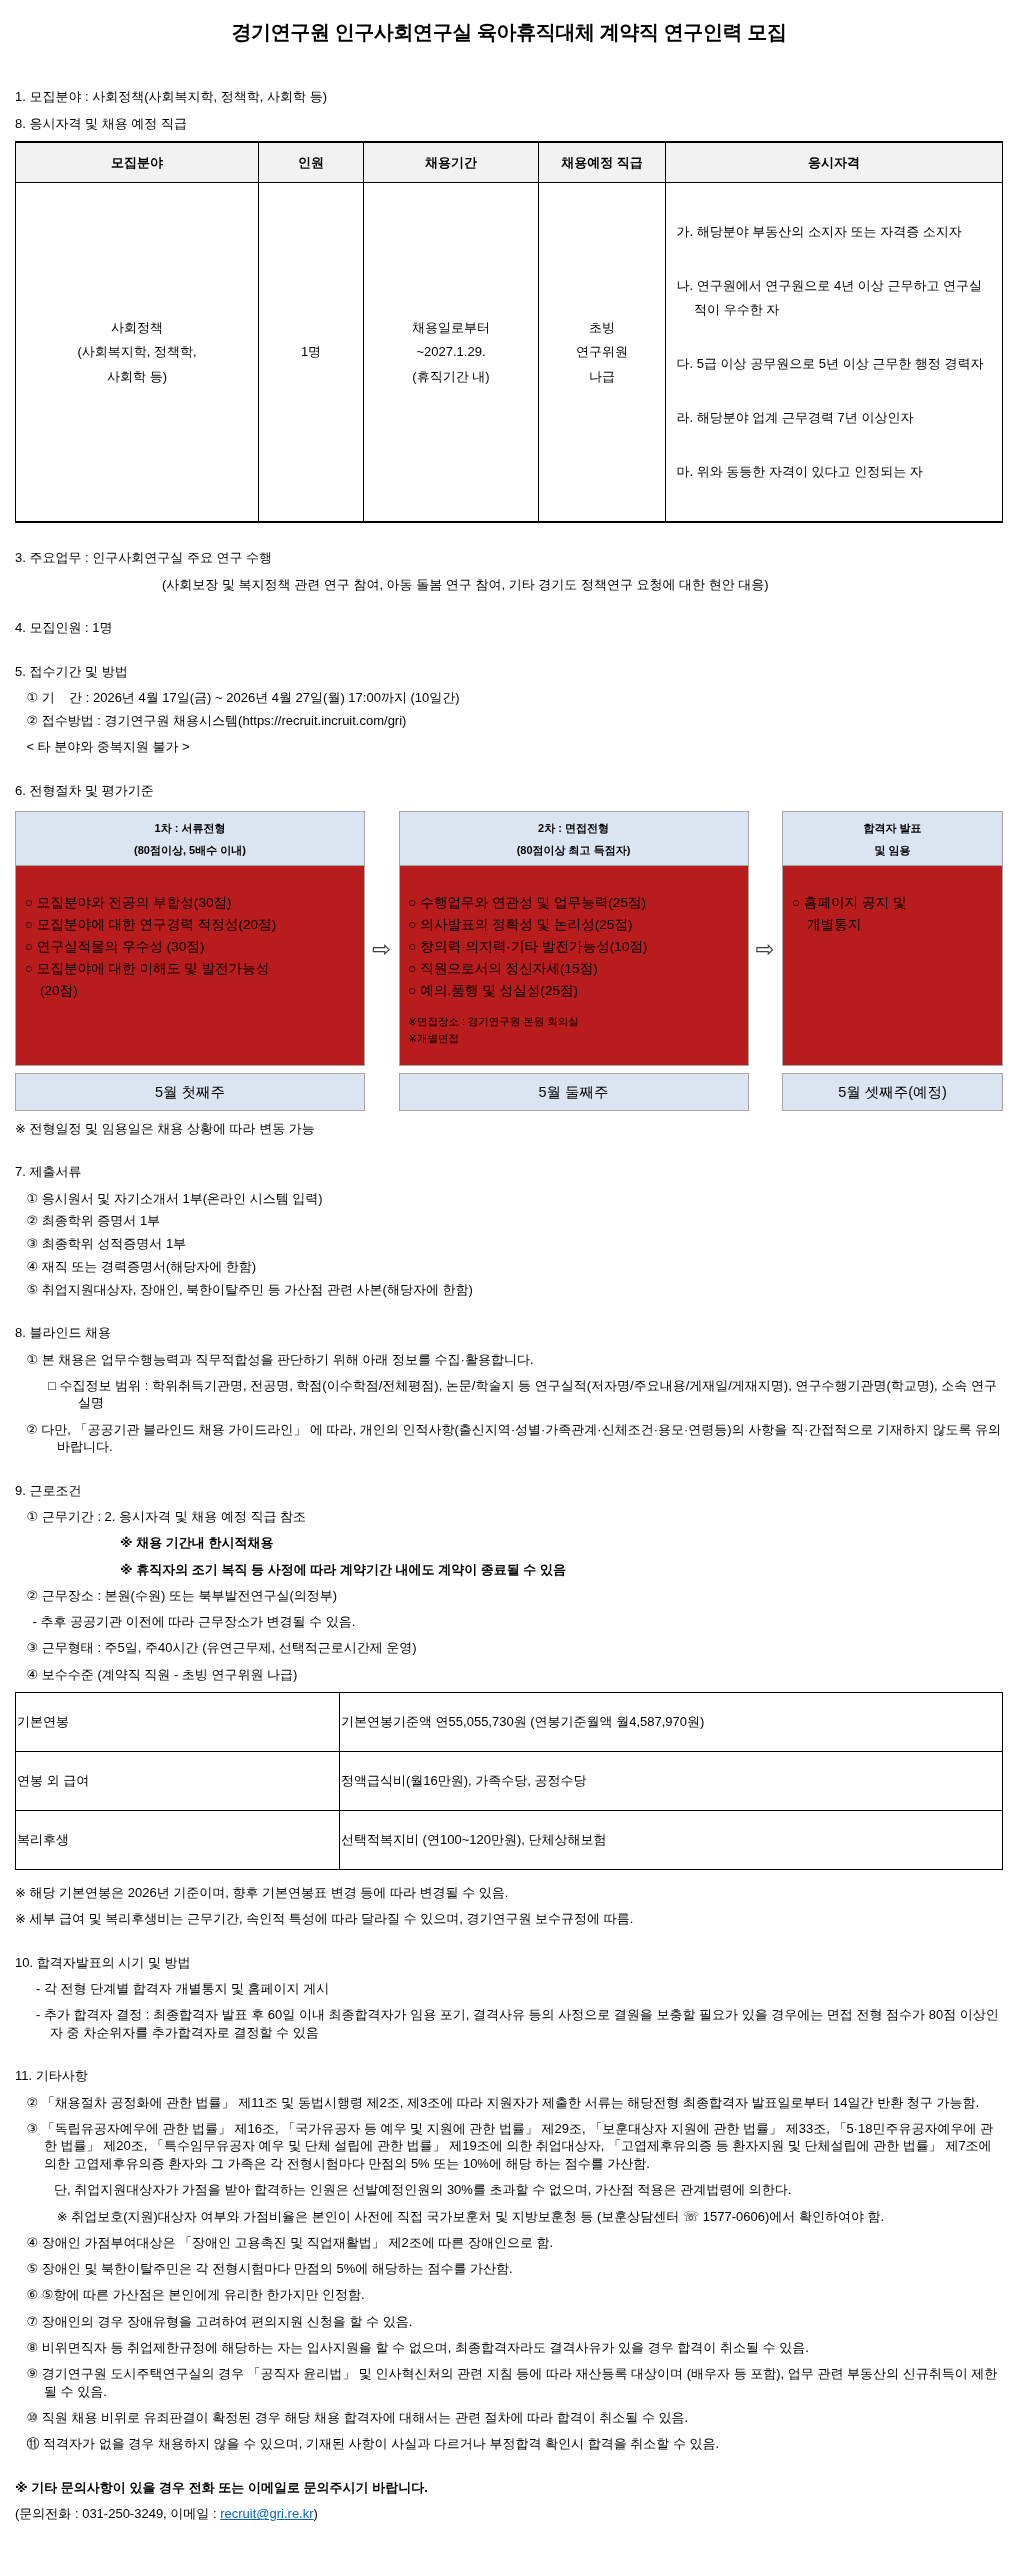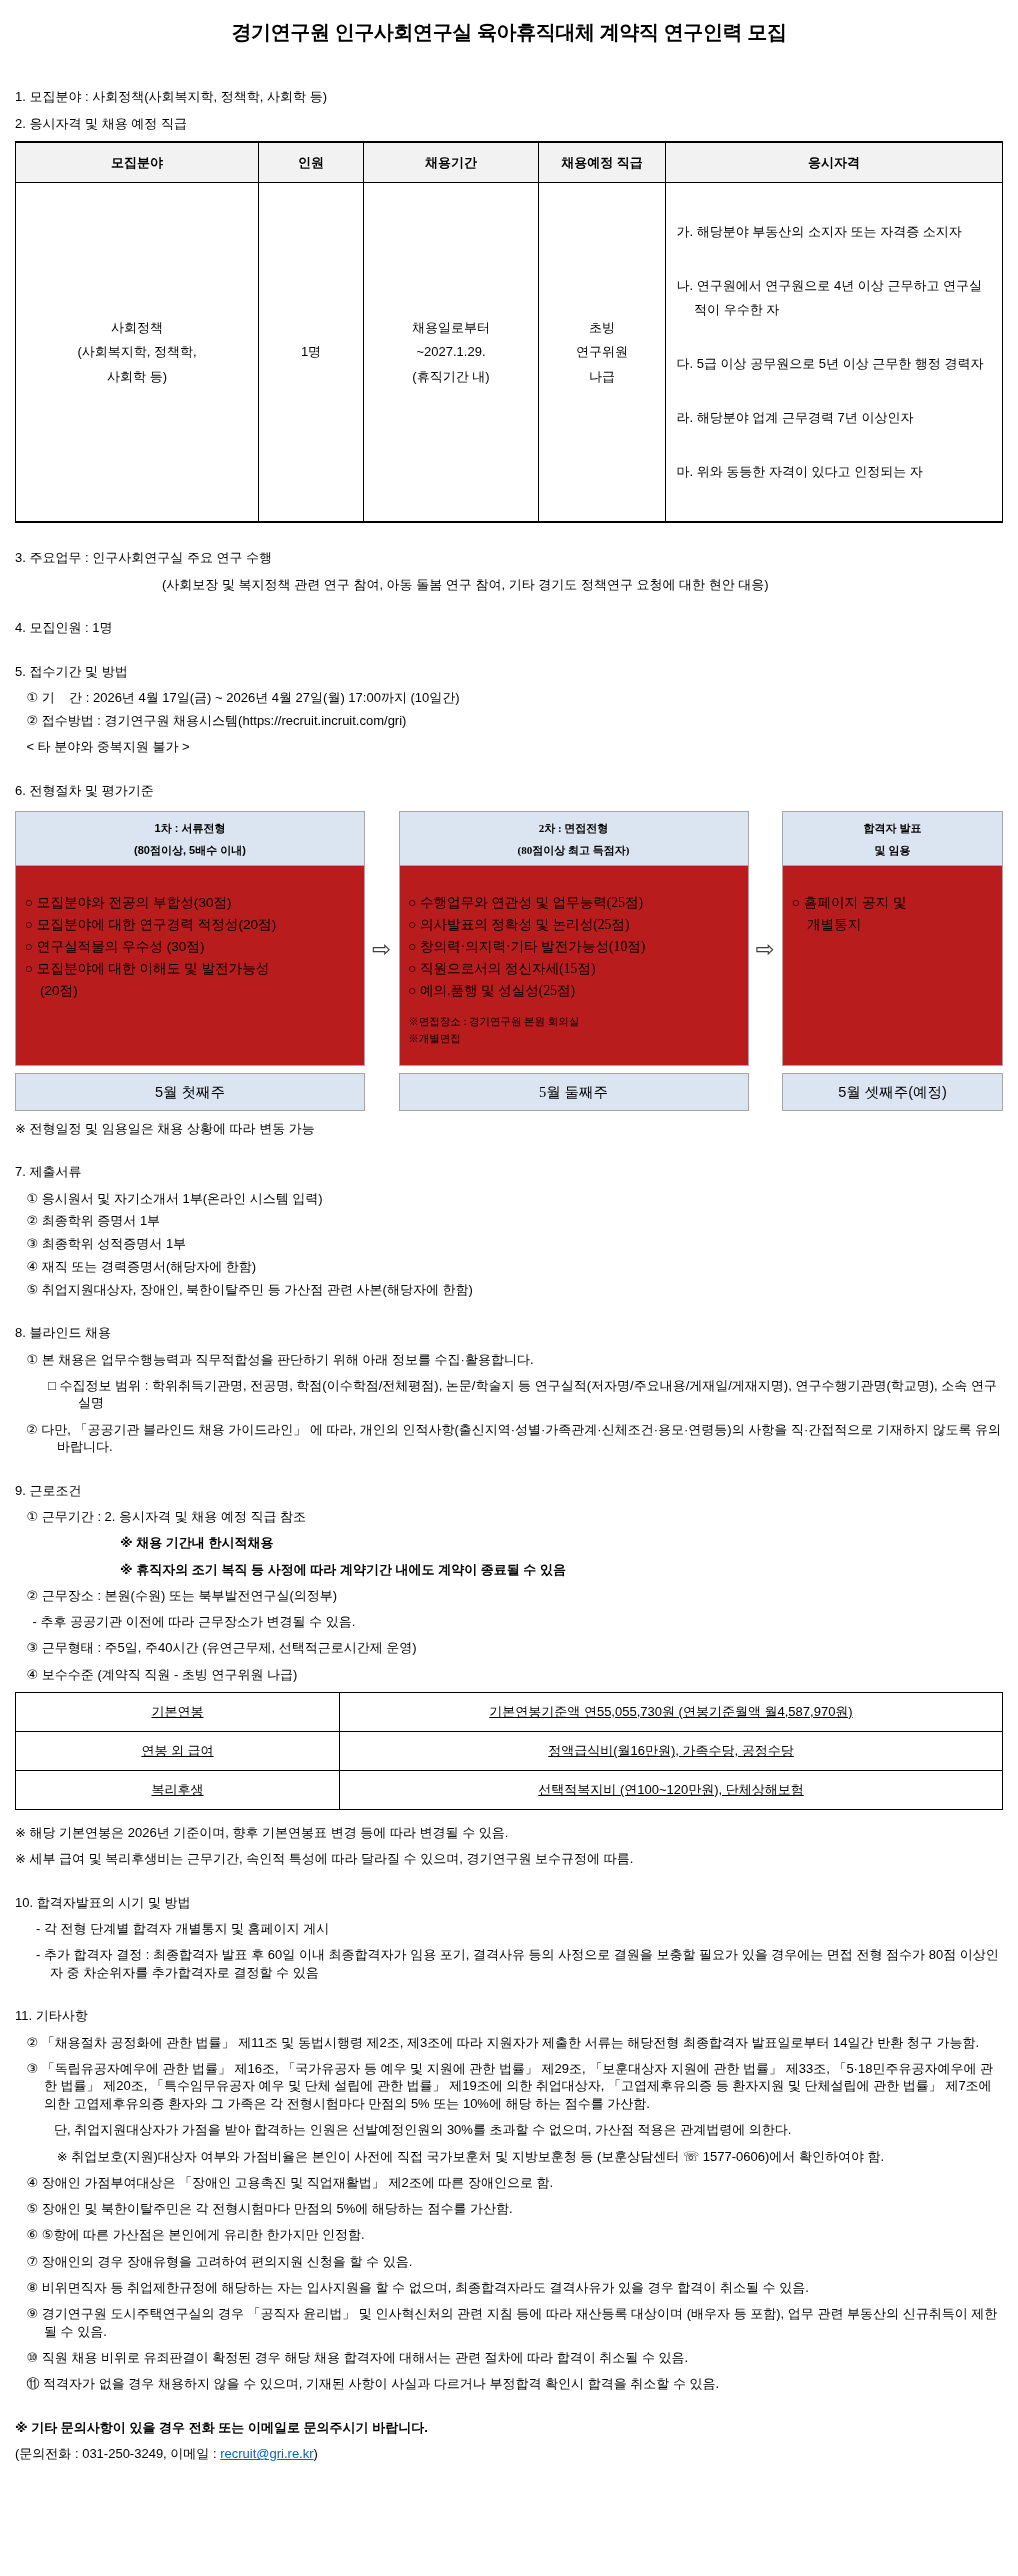--- a/index.html
+++ b/index.html
@@ -44,21 +44,21 @@
   }
   .qual-table td { height: 151px; vertical-align: middle; }
   .cell-c { text-align: center; line-height: 24.5px; }
   .qual-cell { padding: 7px 10.5px; }
   .hang { padding-left: 1.35em; text-indent: -1.35em; line-height: 24px; }
 
   
   .flow { display: flex; align-items: stretch; margin: 12.3px 0 7px 0; }
   .stage { display: flex; flex-direction: column; }
   .stage-w1 { width: 350px; }
-  .stage-w2 { width: 350px; font-family: Liberation Serif, serif; }
+  .stage-w2 { width: 350px; }
   .stage-w3 { width: 221px; }
   .stage-head {
     background: #dbe5f1;
     border: 0.9px solid #a6a6a6;
     text-align: center;
     font-weight: 700;
     font-size: 11px;
     line-height: 22px;
     padding: 4.4px 1.8px;
     white-space: pre-wrap;
@@ -89,24 +89,23 @@
     justify-content: center;
     font-size: 23px;
     color: #404040;
     padding-bottom: 23px;
   }
 
   
   .pay-table { margin: 8.8px 0 14px 0; border: 1.8px solid #000; }
   .pay-table td {
     border: 0.9px solid #000;
-    height: 39px;
-    text-align: center;
+    height: 59px;
+    text-align: left;
     vertical-align: middle;
-    text-decoration: underline;
   }
 
   
   .num  { padding-left: 29px; text-indent: -17.5px; }
   .num2 { padding-left: 42px; text-indent: -31px; }
   .s8a  { padding-left: 63px; text-indent: -30px; }
   .ind-note { padding-left: 105px; }
   .ind-dash { padding-left: 17.5px; }
   .dash { padding-left: 35px; text-indent: -14px; }
   .sub-a { padding-left: 39px; }
@@ -115,21 +114,21 @@
   .link { color: #0563c1; text-decoration: underline; cursor: pointer; }
 </style>
 </head>
 <body>
 
 <div class="doc">
 
   <div class="title">경기연구원 인구사회연구실 육아휴직대체 계약직 연구인력 모집</div>
 
   <p class="p">1. 모집분야 : 사회정책(사회복지학, 정책학, 사회학 등)</p>
-  <p class="p">2. 응시자격 및 채용 예정 직급</p>
+  <p class="p">8. 응시자격 및 채용 예정 직급</p>
 
   <table class="qual-table">
     <colgroup>
       <col style="width:243px">
         <col style="width:105px">
         <col style="width:175px">
         <col style="width:127px">
         <col>
     </colgroup>
     <thead>

